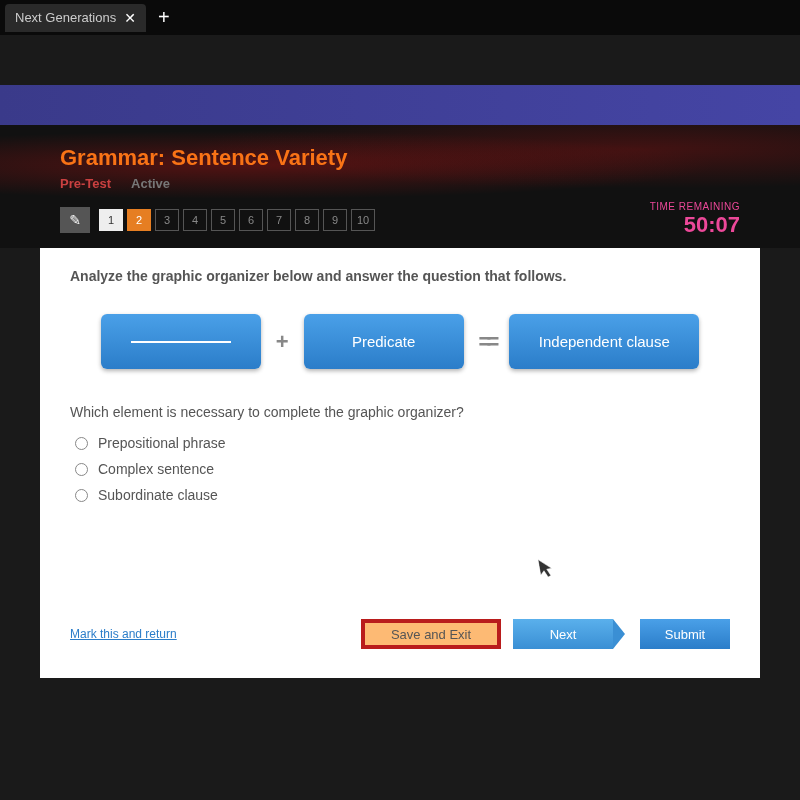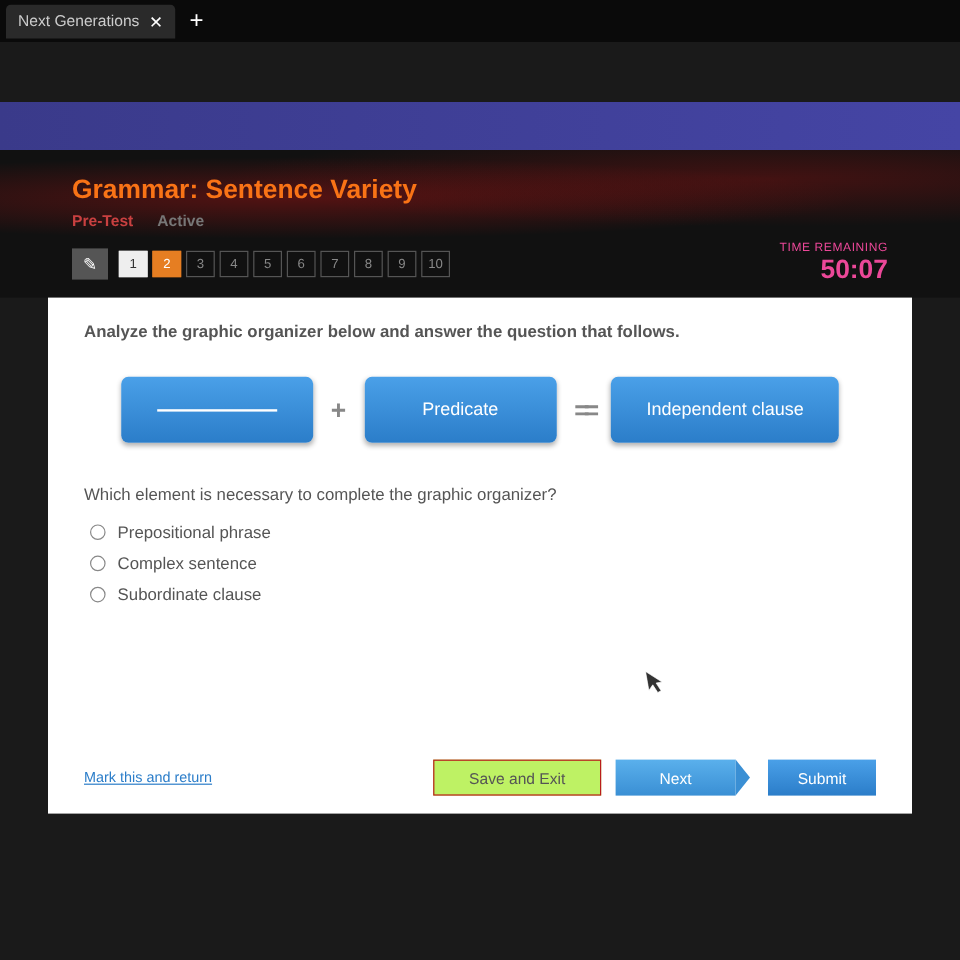--- a/index.html
+++ b/index.html
@@ -180,21 +180,21 @@
     .cursor-arrow {
       position: absolute;
       left: 500px;
       top: 310px;
       font-size: 18px;
       color: #333;
       transform: rotate(-10deg);
     }
     .footer {
       position: absolute;
-      bottom: 15px;
+      bottom: 29px;
       left: 30px;
       right: 30px;
       display: flex;
       align-items: center;
       justify-content: space-between;
     }
     .mark-link {
       color: #2b7dc9;
       font-size: 12px;
       text-decoration: underline;
@@ -207,22 +207,22 @@
     .btn {
       height: 30px;
       padding: 0 20px;
       font-size: 13px;
       border: none;
       display: flex;
       align-items: center;
       justify-content: center;
     }
     .btn-save {
-      background: #bef264;
-      border: 1px solid #b91c1c;
+      background: #fdba74;
+      border: 4px solid #b91c1c;
       color: #555;
       width: 140px;
     }
     .btn-next {
       background: linear-gradient(to bottom, #5ab0ec, #3a8fd4);
       color: #fff;
       width: 100px;
       position: relative;
     }
     .btn-next::after {

